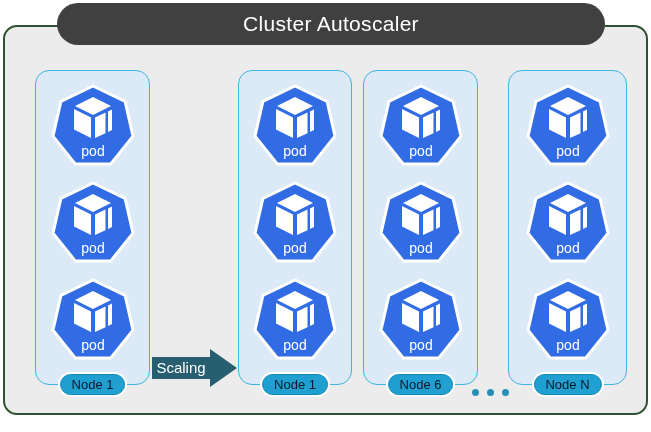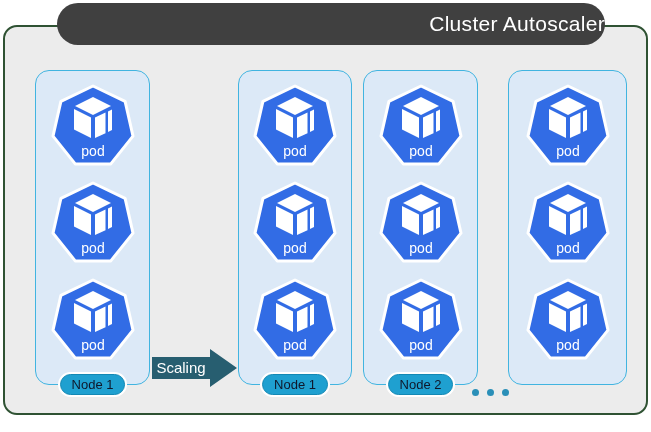--- a/index.html
+++ b/index.html
@@ -21,21 +21,21 @@
     border-radius: 14px;
   }
 
   
   .titlebar {
     position: absolute;
     left: 57px; top: 3px;
     width: 548px; height: 42px;
     background: #404040;
     border-radius: 21px;
-    display: flex; align-items: center; justify-content: flex-end;
+    display: flex; align-items: center; justify-content: center;
     color: #ffffff;
     font-size: 21px;
     letter-spacing: 0.3px;
     z-index: 5;
   }
 
   
   .node-col {
     position: absolute;
     top: 70px; height: 315px;
@@ -188,21 +188,21 @@
         <use href="#pod-shape"></use>
       <text x="44" y="74" text-anchor="middle">pod</text>
       </svg>
   </div>
   <div class="pod">
     <svg viewBox="0 0 88 88" width="88" height="88">
         <use href="#pod-shape"></use>
       <text x="44" y="74" text-anchor="middle">pod</text>
       </svg>
   </div>
-  <div class="node-pill">Node 2</div>
+  <div class="node-pill">Node 6</div>
 </div>
 
 <div class="ellipsis">
   <span class="dot"></span>
   <span class="dot"></span>
   <span class="dot"></span>
 </div>
 
 <div class="node-col col-4">
   <div class="pod">
@@ -216,13 +216,14 @@
         <use href="#pod-shape"></use>
       <text x="44" y="74" text-anchor="middle">pod</text>
       </svg>
   </div>
   <div class="pod">
     <svg viewBox="0 0 88 88" width="88" height="88">
         <use href="#pod-shape"></use>
       <text x="44" y="74" text-anchor="middle">pod</text>
       </svg>
   </div>
+  <div class="node-pill">Node N</div>
 </div>
 
 </body></html>

